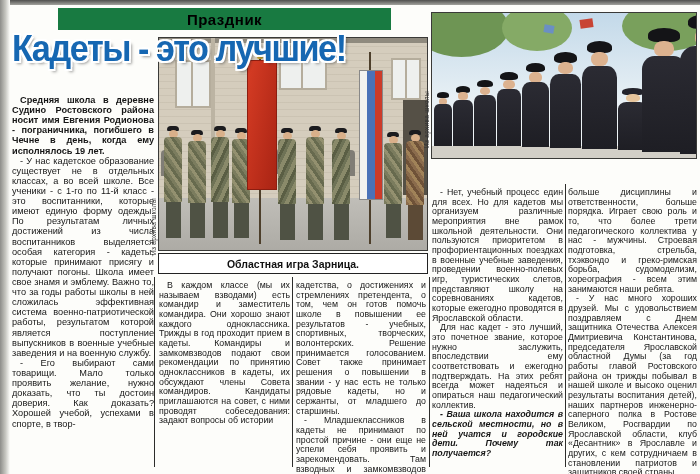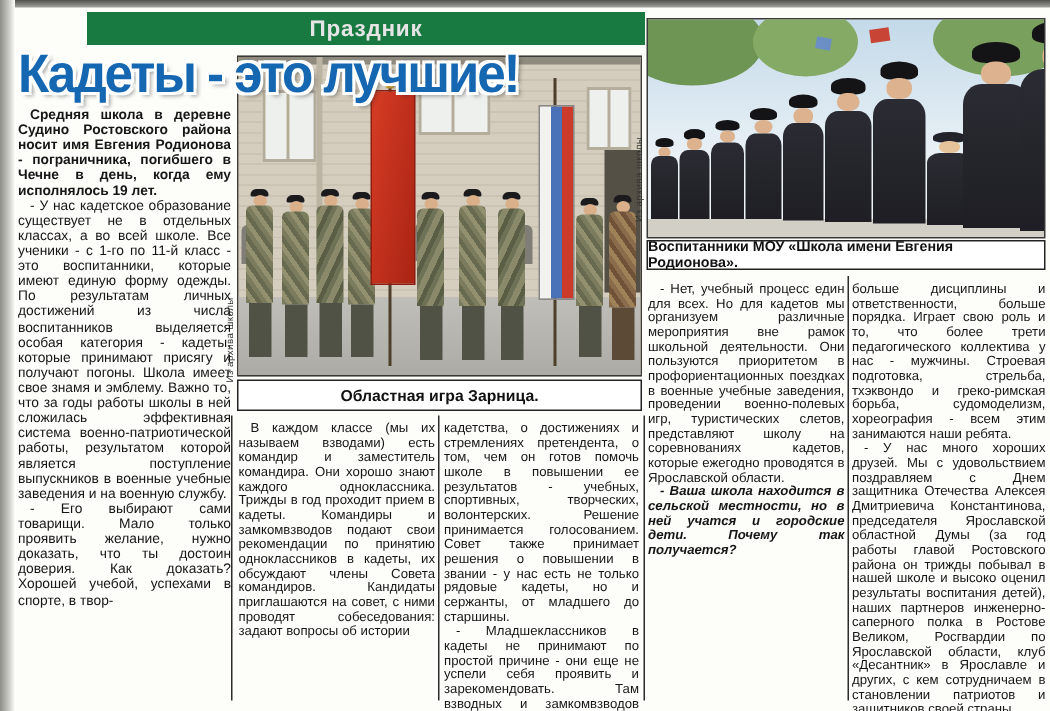--- a/index.html
+++ b/index.html
@@ -6,22 +6,22 @@
   body{width:700px;height:474px;background:#e9e9e4;font-family:"Liberation Sans",sans-serif;overflow:hidden;}
   .page{position:relative;width:700px;height:474px;background:#fdfdfa;overflow:hidden;}
 
   
   .scan-left{position:absolute;left:0;top:0;width:10px;height:474px;
     background:linear-gradient(90deg,#8d8d89,#c6c6c0 55%,#fdfdfa);}
   .scan-top{position:absolute;left:10px;top:0;width:690px;height:5px;
     background:linear-gradient(#4f4f4d,#a3a39e);}
 
   
-  .banner{position:absolute;left:58px;top:8px;width:372px;height:22px;background:#187a41;
-    color:#e5e5e5;font-weight:bold;font-size:15px;display:flex;align-items:center;justify-content:center;
+  .banner{position:absolute;left:58px;top:8px;width:333px;height:22px;background:#187a41;
+    color:#000000;font-weight:bold;font-size:15px;display:flex;align-items:center;justify-content:center;
     letter-spacing:.5px;}
 
   
   .headline{position:absolute;left:12px;top:28px;margin:0;z-index:6;white-space:nowrap;
     font-size:36px;font-weight:bold;letter-spacing:-1.5px;color:#1667b2;
     transform:scaleX(.95);transform-origin:left top;
     text-shadow:-2px -2px 0 #fff,2px -2px 0 #fff,-2px 2px 0 #fff,2px 2px 0 #fff,
       -1px 0 0 #fff,1px 0 0 #fff,0 -1px 0 #fff,0 1px 0 #fff,3px 3px 3px rgba(40,40,40,.45);}
 
   
@@ -76,21 +76,21 @@
   .rfig .cap{width:72%;height:11%;background:#141417;border-radius:50% 50% 30% 30%;}
   .rfig .face{width:46%;height:13%;background:#dcb28f;border-radius:45%;margin-top:-2%;}
   .rfig .torso{width:100%;flex:1;background:linear-gradient(#2b2b33,#1e1e24);border-radius:28% 28% 0 0/14% 14% 0 0;margin-top:-1%;}
   .rfig.blond .face{background:#e6c49b;}
   .rfig.blond .cap{background:#23232b;}
 
   
   .col{position:absolute;font-size:8.8px;line-height:1.1;color:#161616;text-align:justify;}
   .col p{margin:0;text-indent:8px;}
   .col p.cont{text-indent:0;}
-  .col p.lead{font-weight:bold;}
+  .col p.lead{font-weight:bold;margin-top:24px;}
   .col p.q{font-weight:bold;font-style:italic;}
   .col1{left:12px;top:71px;width:142px;font-size:9.2px;}
   .col2{left:159px;top:281px;width:131px;}
   .col3{left:296px;top:281px;width:130px;}
   .col4{left:432px;top:188px;width:131px;}
   .col5{left:568px;top:188px;width:129px;}
 
   .rule{position:absolute;width:1px;background:#2c2c2a;}
   .rule1{left:154px;top:277px;height:190px;}
   .rule2{left:292px;top:277px;height:190px;}
@@ -240,39 +240,39 @@
         <i class="face"></i>
         <i class="torso"></i>
       </div>
     <div class="rfig" style="left:248px;bottom:4px;width:54px;height:140px;">
         <i class="cap"></i>
         <i class="face"></i>
         <i class="torso"></i>
       </div>
   </div>
   <div class="credit credit-right">Из архива школы</div>
-  <div class="caption caption-right">Воспитанники МОУ «Школа имени Евгения Родионова».</div>
 
   <div class="col col1">
     <p class="lead">Средняя школа в деревне Судино Ростовского района носит имя Евгения Родионова - пограничника, погибшего в Чечне в день, когда ему исполнялось 19 лет.</p>
     <p>- У нас кадетское образование существует не в отдельных классах, а во всей школе. Все ученики - с 1-го по 11-й класс - это воспитанники, которые имеют единую форму одежды. По результатам личных достижений из числа воспитанников выделяется особая категория - кадеты, которые принимают присягу и получают погоны. Школа имеет свое знамя и эмблему. Важно то, что за годы работы школы в ней сложилась эффективная система военно-патриотической работы, результатом которой является поступление выпускников в военные учебные заведения и на военную службу.</p>
     <p>- Его выбирают сами товарищи. Мало только проявить желание, нужно доказать, что ты достоин доверия. Как доказать? Хорошей учебой, успехами в спорте, в твор-</p>
   </div>
 
   <div class="col col2">
     <p>В каждом классе (мы их называем взводами) есть командир и заместитель командира. Они хорошо знают каждого одноклассника. Трижды в год проходит прием в кадеты. Командиры и замкомвзводов подают свои рекомендации по принятию одноклассников в кадеты, их обсуждают члены Совета командиров. Кандидаты приглашаются на совет, с ними проводят собеседования: задают вопросы об истории</p>
   </div>
 
   <div class="col col3">
     <p class="cont">кадетства, о достижениях и стремлениях претендента, о том, чем он готов помочь школе в повышении ее результатов - учебных, спортивных, творческих, волонтерских. Решение принимается голосованием. Совет также принимает решения о повышении в звании - у нас есть не только рядовые кадеты, но и сержанты, от младшего до старшины.</p>
     <p>- Младшеклассников в кадеты не принимают по простой причине - они еще не успели себя проявить и зарекомендовать. Там взводных и замкомвзводов назначают, и Совет командиров внимательно следит за их работой.</p>
   </div>
 
   <div class="col col4">
     <p>- Нет, учебный процесс един для всех. Но для кадетов мы организуем различные мероприятия вне рамок школьной деятельности. Они пользуются приоритетом в профориентационных поездках в военные учебные заведения, проведении военно-полевых игр, туристических слетов, представляют школу на соревнованиях кадетов, которые ежегодно проводятся в Ярославской области.</p>
+    <p>Для нас кадет - это лучший, это почетное звание, которое нужно заслужить, впоследствии ему соответствовать и ежегодно подтверждать. На этих ребят всегда может надеяться и опираться наш педагогический коллектив.</p>
     <p class="q">- Ваша школа находится в сельской местности, но в ней учатся и городские дети. Почему так получается?</p>
 
   </div>
 
   <div class="col col5">
     <p class="cont">больше дисциплины и ответственности, больше порядка. Играет свою роль и то, что более трети педагогического коллектива у нас - мужчины. Строевая подготовка, стрельба, тхэквондо и греко-римская борьба, судомоделизм, хореография - всем этим занимаются наши ребята.</p>
     <p>- У нас много хороших друзей. Мы с удовольствием поздравляем с Днем защитника Отечества Алексея Дмитриевича Константинова, председателя Ярославской областной Думы (за год работы главой Ростовского района он трижды побывал в нашей школе и высоко оценил результаты воспитания детей), наших партнеров инженерно-саперного полка в Ростове Великом, Росгвардии по Ярославской области, клуб «Десантник» в Ярославле и других, с кем сотрудничаем в становлении патриотов и защитников своей страны.</p>
 
   </div>
 

